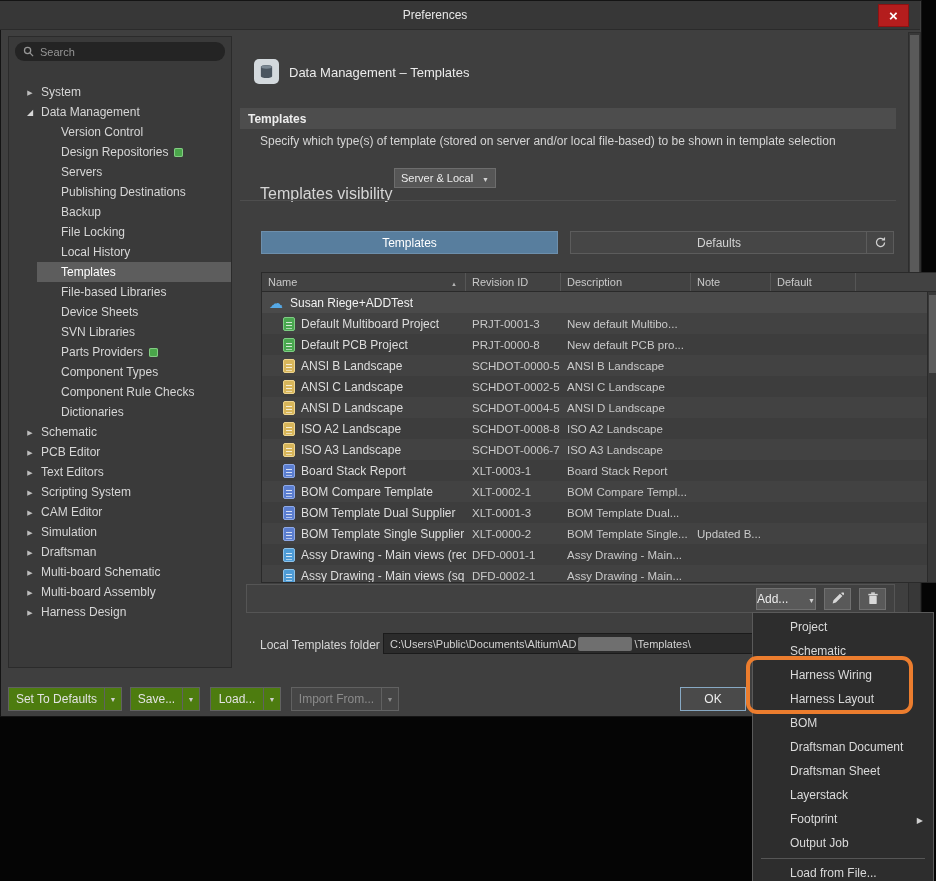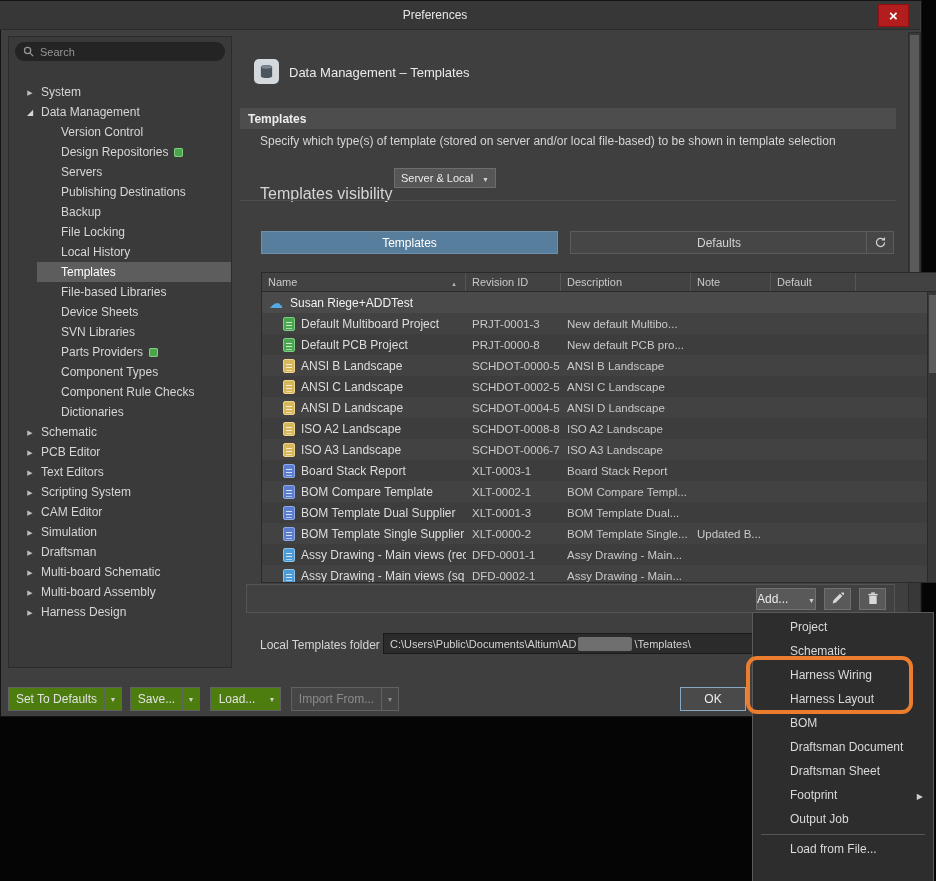--- a/index.html
+++ b/index.html
@@ -498,20 +498,23 @@
       <div class="mitem">
         <div class="mlabel">BOM</div>
       </div>
       <div class="mitem">
         <div class="mlabel">Draftsman Document</div>
       </div>
       <div class="mitem">
         <div class="mlabel">Draftsman Sheet</div>
       </div>
       <div class="mitem">
+        <div class="mlabel">Layerstack</div>
+      </div>
+      <div class="mitem">
         <div class="mlabel">Footprint</div>
         <div class="sub-caret"></div>
       </div>
       <div class="mitem">
         <div class="mlabel">Output Job</div>
       </div>
       <div class="msep"></div>
       <div class="mitem">
         <div class="mlabel">Load from File...</div>
       </div>

